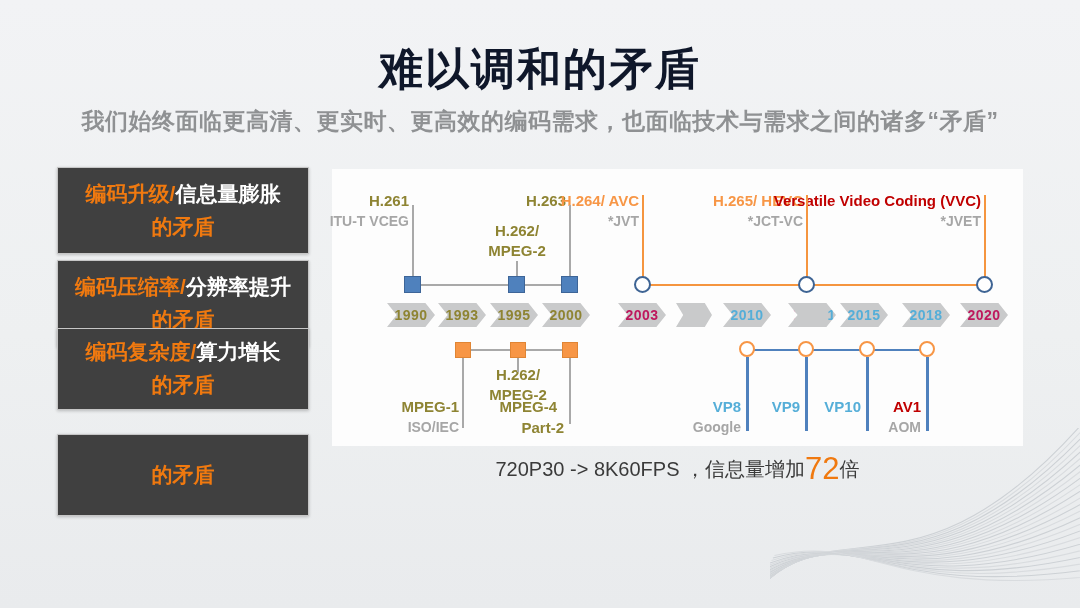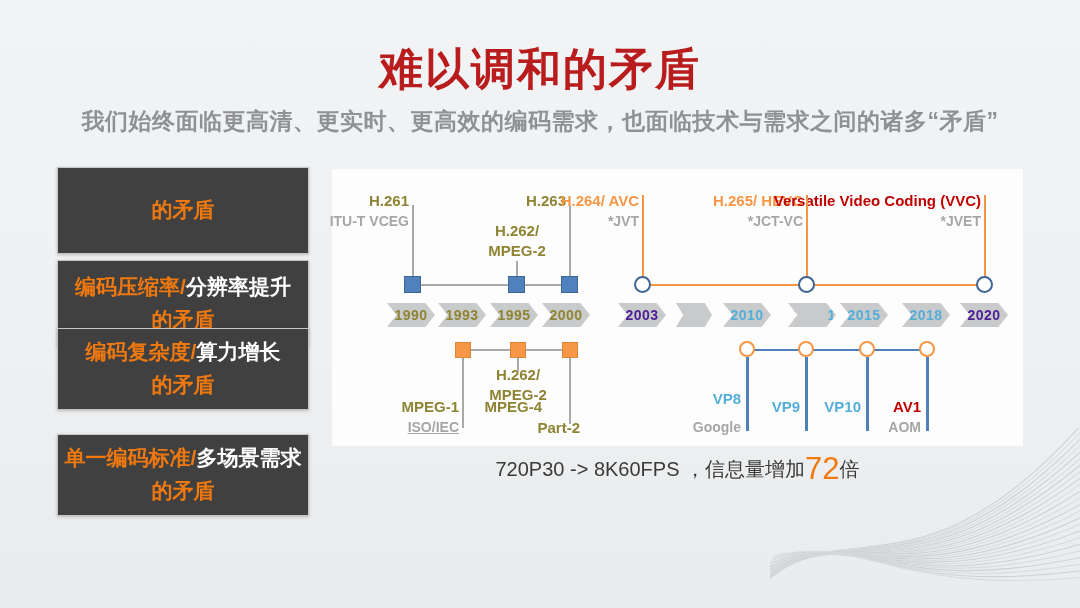--- a/index.html
+++ b/index.html
@@ -5,21 +5,21 @@
   html,body{margin:0;padding:0;}
   body{
     width:1080px;height:608px;position:relative;overflow:hidden;
     background:linear-gradient(180deg,#f2f3f5 0%,#eef0f1 55%,#e9ebed 100%);
     font-family:"Liberation Sans","DejaVu Sans",sans-serif;
     -webkit-font-smoothing:antialiased;
   }
   
   .title{
     position:absolute;top:40px;left:0;width:1080px;text-align:center;
-    font-size:44px;font-weight:bold;color:#b91c1c;letter-spacing:2px;
+    font-size:44px;font-weight:bold;color:#0f172a;letter-spacing:2px;
   }
   .subtitle{
     position:absolute;top:106px;left:0;width:1080px;text-align:center;
     font-size:23px;font-weight:bold;color:#8f9193;letter-spacing:.5px;
   }
   
   .cbox{
     position:absolute;left:57px;width:250px;background:#404040;
     border:1px solid #c6c6c6;box-shadow:0 1px 3px rgba(0,0,0,.22);
     display:flex;flex-direction:column;justify-content:center;align-items:center;
@@ -32,21 +32,21 @@
     position:absolute;left:332px;top:169px;width:691px;height:277px;
     background:#fdfdfd;
   }
   .chv{
     position:absolute;top:134px;width:48px;height:24px;background:#c9cacb;
     clip-path:polygon(0 0,80% 0,100% 50%,80% 100%,0 100%,20% 50%);
     display:flex;align-items:center;justify-content:center;
     font-size:14px;font-weight:bold;letter-spacing:.5px;
   }
   .olive{color:#8e8433;}
-  .brick{color:#4c1d95;}
+  .brick{color:#be185d;}
   .lblue{color:#55aed8;}
   .redtx{color:#c00000;}
   .orgtx{color:#f79646;}
   .sq-blue{position:absolute;width:17px;height:17px;background:#4f81bd;border:1px solid #3d6598;box-sizing:border-box;z-index:2;}
   .sq-org{position:absolute;width:16px;height:16px;background:#f79646;border:1px solid #e08534;box-sizing:border-box;z-index:2;}
   .circ-blue{position:absolute;width:17px;height:17px;border-radius:50%;background:#ffffff;border:2px solid #3e6494;box-sizing:border-box;z-index:3;}
   .circ-org{position:absolute;width:16px;height:16px;border-radius:50%;background:#ffffff;border:2px solid #f79646;box-sizing:border-box;z-index:3;}
   .hline-gray{position:absolute;height:2px;background:#a9a9a9;z-index:1;}
   .vline-gray{position:absolute;width:2px;background:#a9a9a9;z-index:1;}
   .hline-org{position:absolute;height:2px;background:#f5953f;z-index:1;}
@@ -118,32 +118,32 @@
     <path d="M 3 130
              C 99 103.4, 118 172, 330 140" fill="none" stroke="#cdd1d5" stroke-width="1.1"></path>
     <path d="M 4.5 127.5
              C 101 105.6, 117 170.5, 330 147.5" fill="none" stroke="#d9dcdf" stroke-width="1.1"></path>
   </svg>
 
 <div class="title layer">难以调和的矛盾</div>
 <div class="subtitle layer">我们始终面临更高清、更实时、更高效的编码需求，也面临技术与需求之间的诸多“矛盾”</div>
 
 <div class="cbox layer" style="top:167px;height:85px;">
+  <div><span class="org">编码升级/</span><span class="wht">信息量膨胀</span></div>
   <div class="org">的矛盾</div>
 </div>
 <div class="cbox layer" style="top:260px;height:85px;">
   <div><span class="org">编码压缩率/</span><span class="wht">分辨率提升</span></div>
   <div class="org">的矛盾</div>
 </div>
 <div class="cbox layer" style="top:328px;height:80px;">
   <div><span class="org">编码复杂度/</span><span class="wht">算力增长</span></div>
   <div class="org">的矛盾</div>
 </div>
 <div class="cbox layer" style="top:434px;height:80px;">
-  <div><span class="org">单一编码标准/</span><span class="wht">多场景需求</span></div>
   <div class="org">的矛盾</div>
 </div>
 
 <div class="panel layer">
 
   <div class="lbl lbl-r olive" style="right:614px;top:22px;">H.261</div>
   <div class="lbl lbl-r orglbl" style="right:614px;top:43px;">ITU-T VCEG</div>
 
   <div class="lbl lbl-c olive" style="left:135px;top:52px;width:100px;">
     <div>H.262/</div>
@@ -217,35 +217,35 @@
   <div class="sq-org" style="left:230px;top:173px;"></div>
   <div class="vline-gray" style="left:130px;top:189px;height:70px;"></div>
   <div class="vline-gray" style="left:185px;top:189px;height:14px;"></div>
   <div class="vline-gray" style="left:237px;top:189px;height:66px;"></div>
 
   <div class="lbl lbl-c olive" style="left:146px;top:196px;width:80px;">
     <div>H.262/</div>
     <div>MPEG-2</div>
   </div>
   <div class="lbl lbl-r olive" style="right:564px;top:228px;">MPEG-1</div>
-  <div class="lbl lbl-r orglbl" style="right:564px;top:249px;text-decoration:underline;">ISO/IEC</div>
-  <div class="lbl lbl-r olive" style="right:481px;top:228px;">MPEG-4</div>
-  <div class="lbl lbl-r olive" style="right:443px;top:249px;">Part-2</div>
+  <div class="lbl lbl-r orglbl" style="right:564px;top:249px;">ISO/IEC</div>
+  <div class="lbl lbl-r olive" style="right:466px;top:228px;">MPEG-4</div>
+  <div class="lbl lbl-r olive" style="right:459px;top:249px;">Part-2</div>
 
   <div class="hline-blue" style="left:415px;top:180px;width:180px;"></div>
   <div class="vline-blue" style="left:414px;top:188px;height:74px;"></div>
   <div class="vline-blue" style="left:473px;top:188px;height:74px;"></div>
   <div class="vline-blue" style="left:534px;top:188px;height:74px;"></div>
   <div class="vline-blue" style="left:594px;top:188px;height:74px;"></div>
   <div class="circ-org" style="left:407px;top:172px;"></div>
   <div class="circ-org" style="left:466px;top:172px;"></div>
   <div class="circ-org" style="left:527px;top:172px;"></div>
   <div class="circ-org" style="left:587px;top:172px;"></div>
 
-  <div class="lbl lbl-r lblue" style="right:282px;top:220px;margin-left:12px;">VP8</div>
+  <div class="lbl lbl-r lblue" style="right:282px;top:228px;margin-left:12px;">VP8</div>
   <div class="lbl lbl-r orglbl" style="right:282px;top:249px;">Google</div>
   <div class="lbl lbl-r lblue" style="right:223px;top:228px;">VP9</div>
   <div class="lbl lbl-r lblue" style="right:162px;top:228px;">VP10</div>
   <div class="lbl lbl-r redtx" style="right:102px;top:228px;">AV1</div>
   <div class="lbl lbl-r orglbl" style="right:102px;top:249px;">AOM</div>
 </div>
 
 <div class="foot layer">
   <div><span>720P30 -&gt; 8K60FPS ，信息量增加</span><span class="bignum">72</span><span>倍</span></div>
 </div>

